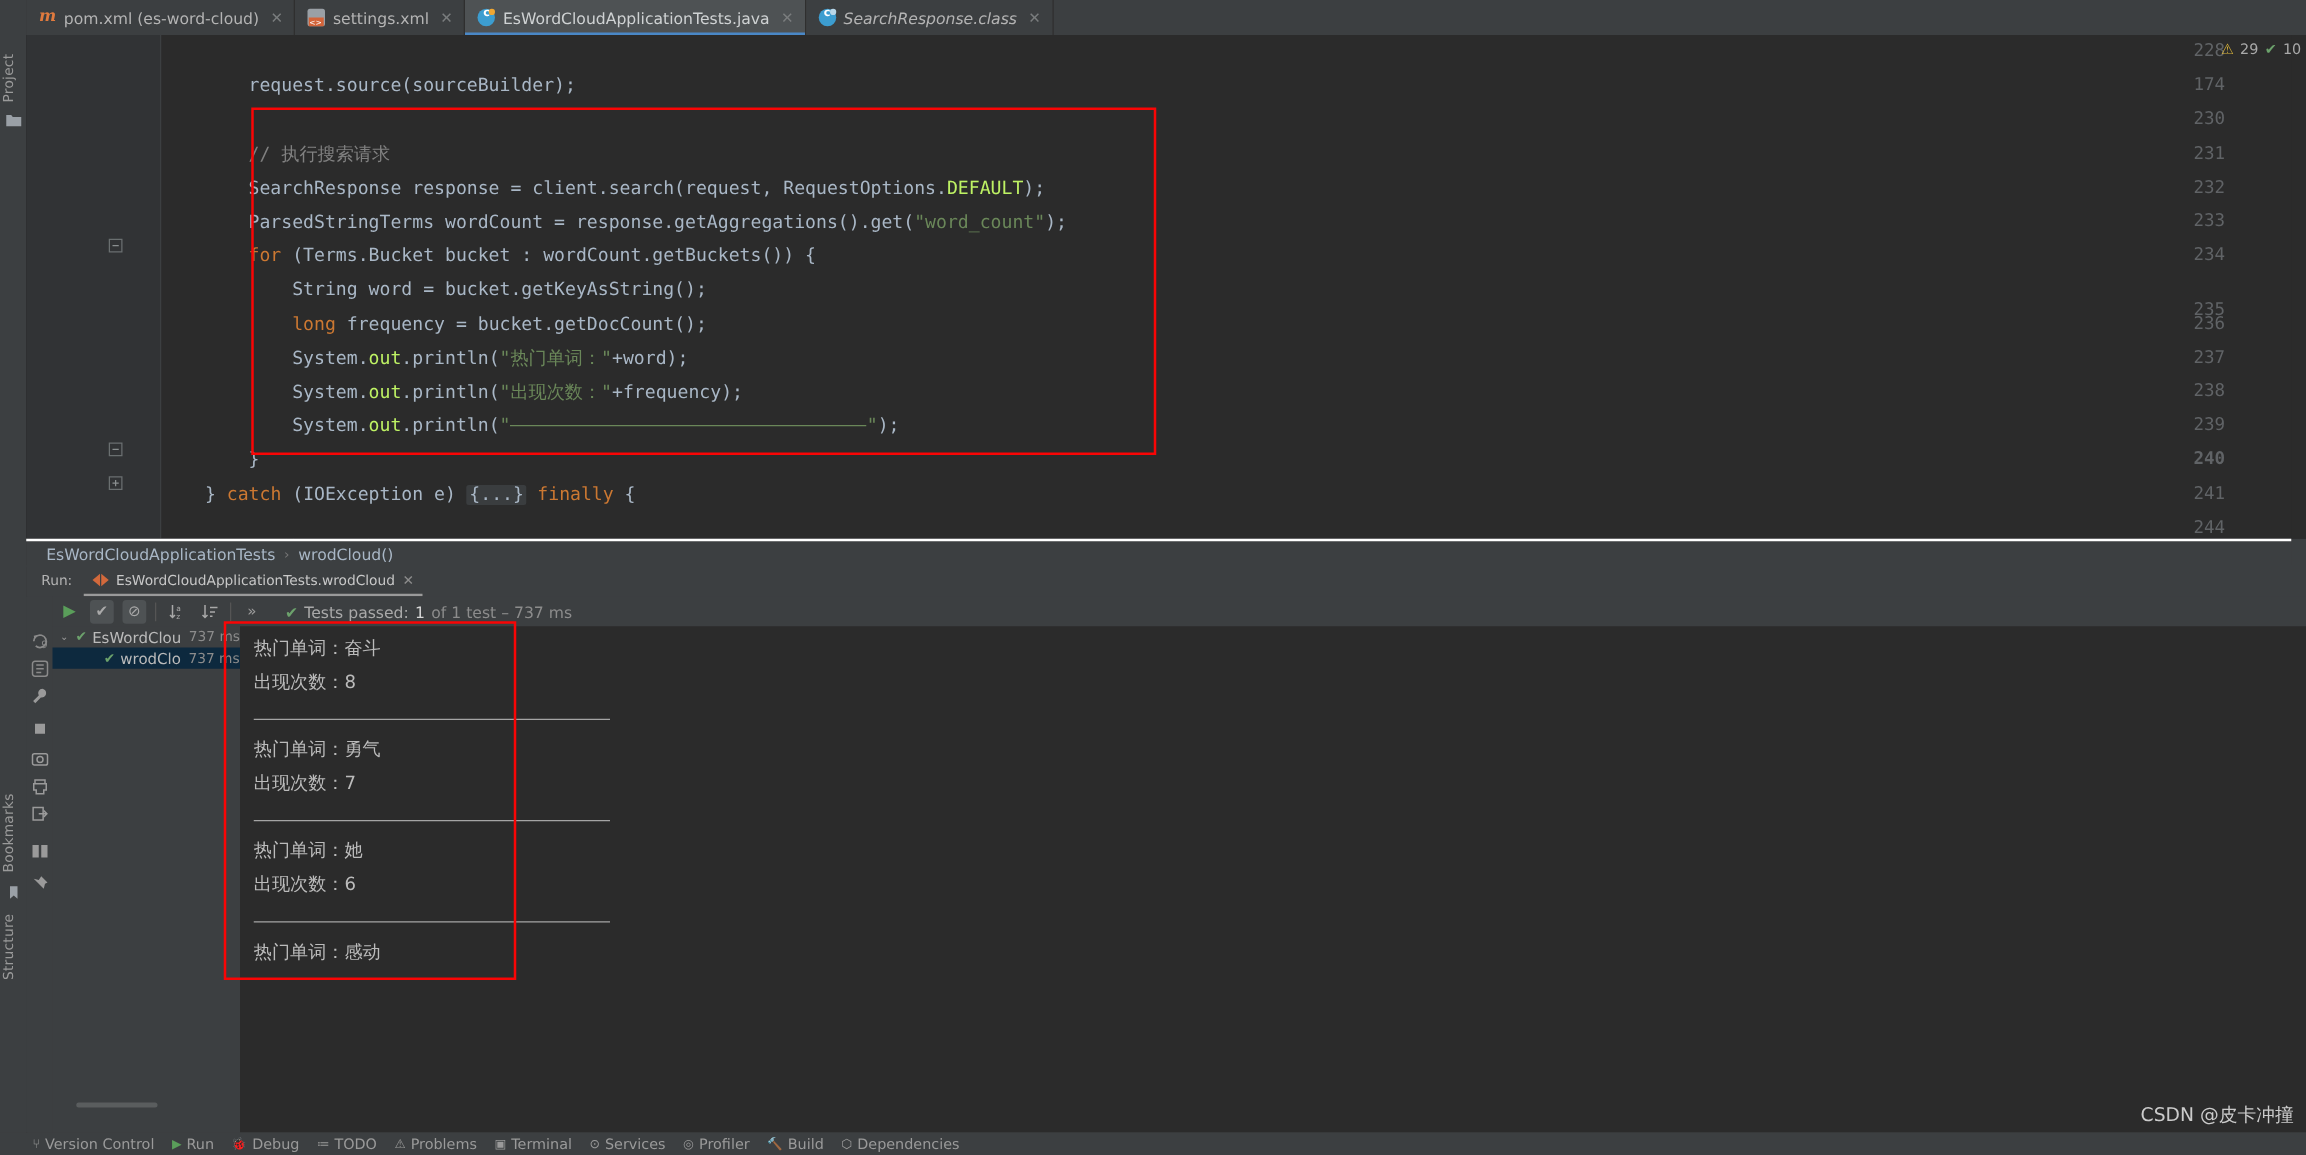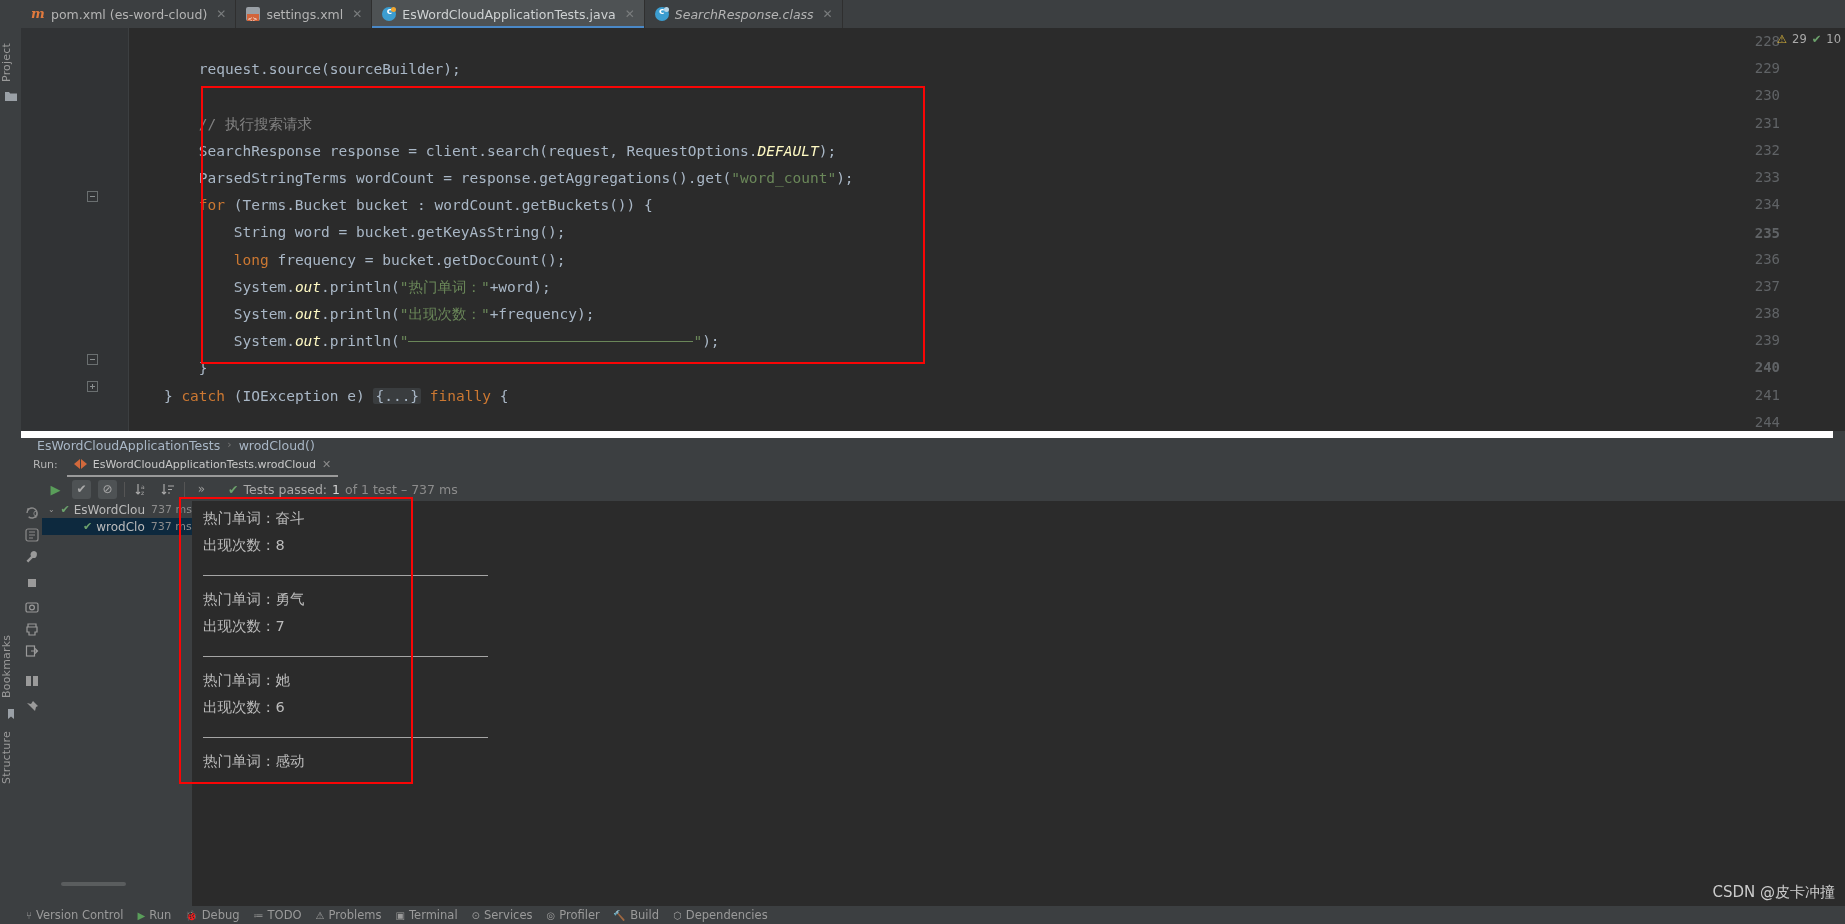--- a/index.html
+++ b/index.html
@@ -38,28 +38,28 @@
   .foldmark{position:absolute;left:66px;width:14px;height:14px;}
   .foldmark .sq{position:absolute;left:0;top:0;width:9px;height:9px;border:1px solid #6a6f70;}
   .foldmark .sq:before{content:"";position:absolute;left:2px;top:4px;width:5px;height:1px;background:#8a8f90;}
   .foldmark .sq.plus:after{content:"";position:absolute;left:4px;top:2px;width:1px;height:5px;background:#8a8f90;}
   .gutline{position:absolute;left:107px;top:0;width:1px;height:403px;background:#3c3f41;}
   .codearea{position:absolute;left:108px;top:0;right:0;height:403px;}
   .cl{position:absolute;left:0;white-space:pre;font-family:"DejaVu Sans Mono","Liberation Mono",monospace;font-size:14.5px;color:#a9b7c6;line-height:16px;}
   .k{color:#cc7832;}
   .str{color:#6a8759;}
   .cmt{color:#808080;}
-  .sf{color:#fef9c3;font-style:italic;}
+  .sf{color:#bef264;}
   .fold{background:#3a3d3f;color:#a9b7c6;border-radius:2px;padding:0 2px;}
   .hrule{display:inline-block;width:285px;height:1px;background:#6a8759;vertical-align:4px;}
   .editor-right-strip{position:absolute;right:0;top:0;width:12px;height:403px;background:#2b2b2b;}
   .warnings{position:absolute;right:4px;top:4px;display:flex;align-items:center;gap:5px;font-size:11.5px;color:#a9a9a9;}
 
   
-  .breadcrumb{position:absolute;left:21px;top:431px;right:12px;height:21px;background:#3c3f41;display:flex;align-items:flex-start;padding-left:16px;font-size:12.5px;color:#a9b7c6;gap:7px;border-top:7px solid #ffffff;}
+  .breadcrumb{position:absolute;left:21px;top:431px;right:12px;height:21px;background:#3c3f41;display:flex;align-items:center;padding-left:16px;font-size:12.5px;color:#a9b7c6;gap:7px;border-top:2px solid #ffffff;}
   .bcsep{color:#777;font-size:11px;}
 
   
   .runbar{position:absolute;left:21px;top:452px;right:0;height:25px;background:#3c3f41;display:flex;align-items:center;padding-left:12px;font-size:11px;color:#b4b4b4;gap:9px;}
   .runtab{display:flex;align-items:center;gap:6px;padding:0 7px;height:25px;position:relative;color:#c8c8c8;}
   .runtab:after{content:"";position:absolute;left:0;right:0;bottom:0;height:2px;background:#9a9a9a;}
   .rt-arrows{display:inline-block;width:13px;height:11px;position:relative;}
   .rt-arrows .a1,.rt-arrows .a2{position:absolute;top:0;width:0;height:0;border-top:5px solid transparent;border-bottom:5px solid transparent;}
   .rt-arrows .a1{left:0;border-right:6px solid #d2693c;}
   .rt-arrows .a2{right:0;border-left:6px solid #d2693c;}
@@ -148,27 +148,27 @@
       <span class="closex">✕</span>
     </div>
   </div>
 
   <div class="editor">
     <div class="gutter"></div>
     <div class="gutline"></div>
 
     <div id="linenums">
         <div class="lnum" style="top: 5px;">228</div>
-        <div class="lnum" style="top: 32.2px;">229</div>
+        <div class="lnum" style="top: 32.2px;">174</div>
         <div class="lnum" style="top: 59.4px;">230</div>
         <div class="lnum" style="top: 86.6px;">231</div>
         <div class="lnum" style="top: 113.8px;">232</div>
         <div class="lnum" style="top: 141px;">233</div>
         <div class="lnum" style="top: 168.2px;">234</div>
-        <div class="lnum" style="top: 197px; font-weight: bold;">235</div>
+        <div class="lnum" style="top: 212px;">235</div>
         <div class="lnum" style="top: 222.6px;">236</div>
         <div class="lnum" style="top: 249.8px;">237</div>
         <div class="lnum" style="top: 277px;">238</div>
         <div class="lnum" style="top: 304.2px;">239</div>
         <div class="lnum" style="top: 331.4px; font-weight: bold;">240</div>
         <div class="lnum" style="top: 358.6px;">241</div>
         <div class="lnum" style="top: 385.8px;">244</div>
       </div>
 
     <div class="foldmark" style="top:163px;">

